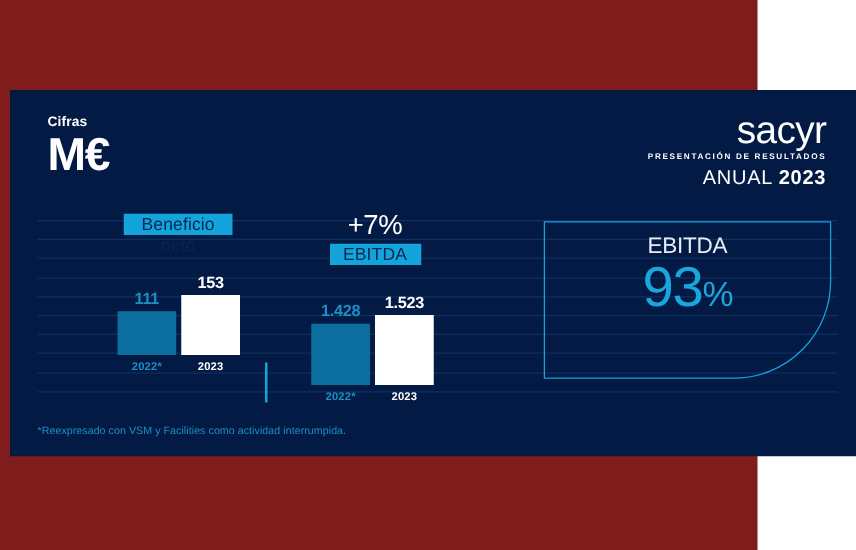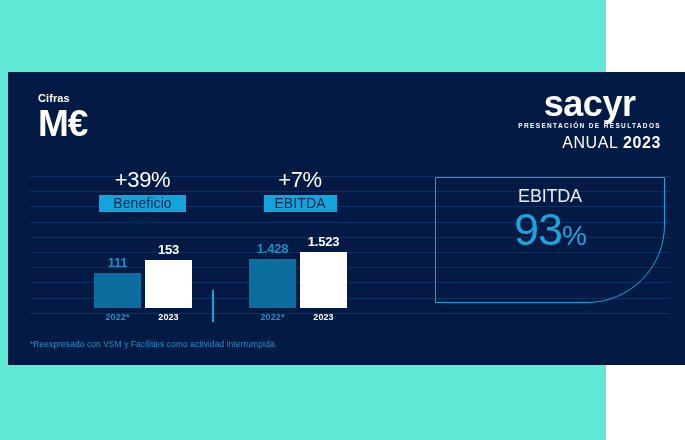--- a/index.html
+++ b/index.html
@@ -13,21 +13,21 @@
     overflow: hidden;
     font-family: "Liberation Sans", sans-serif;
     -webkit-font-smoothing: antialiased;
   }
 
   
   #stage {
     position: relative;
     width: 606px;
     height: 440px;
-    background: #5eead4;
+    background: #7f1d1d;
   }
   #canvas {
     position: absolute;
     left: 8px;
     top: 72px;
     width: 677px;
     height: 293px;
     background: #031b44;
     overflow: hidden;
   }
@@ -72,25 +72,24 @@
 
   
   #logo-block {
     position: absolute;
     right: 24px;
     top: 16px;
     text-align: right;
   }
   #logo-wordmark {
     color: #ffffff;
-    font-size: 36px;
-    font-weight: 700;
+    font-size: 31px;
+    font-weight: 400;
     letter-spacing: -0.5px;
     line-height: 32px;
-    text-align: center;
   }
   #logo-subtitle {
     color: #ffffff;
     font-size: 6.5px;
     font-weight: 700;
     letter-spacing: 1.35px;
     line-height: 10px;
     margin-top: 1px;
   }
   #logo-year-row {
@@ -256,21 +255,20 @@
     <div id="logo-block">
       <div id="logo-wordmark">sacyr</div>
       <div id="logo-subtitle">PRESENTACIÓN DE RESULTADOS</div>
       <div id="logo-year-row">
         <span id="logo-year-word">ANUAL</span>
         <span id="logo-year-num">2023</span>
       </div>
     </div>
 
     <div class="chart-group" id="chart-beneficio">
-      <div class="pct-headline">+39%</div>
       <span class="badge" id="badge-beneficio">Beneficio neto</span>
       <div class="bars-row">
         <div class="bar-col prev" style="left:14px;">
           <div class="bar-value" style="bottom:38px;">111</div>
           <div class="bar-rect" style="height:35px;"></div>
         </div>
         <div class="bar-col curr" style="left:65px;">
           <div class="bar-value" style="bottom:51px;">153</div>
           <div class="bar-rect" style="height:48px;"></div>
         </div>

